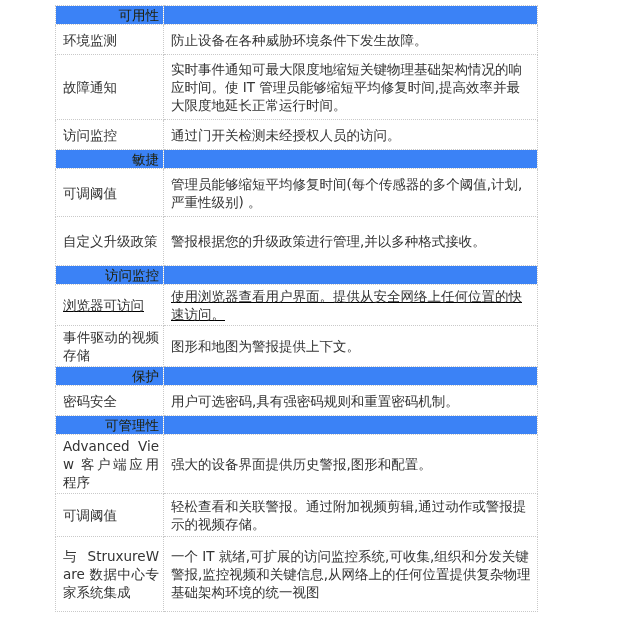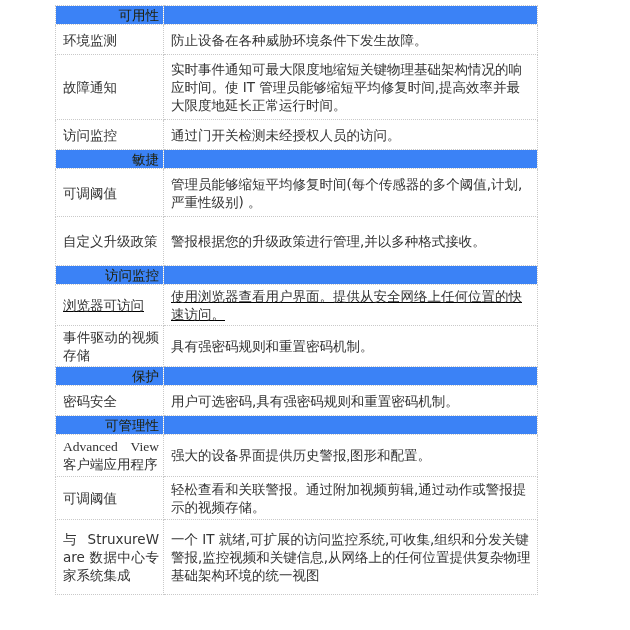--- a/index.html
+++ b/index.html
@@ -51,21 +51,21 @@
     padding: 0 4px 0 7px;
     vertical-align: middle;
     text-align: right;
   }
   
   tr.rh17 { height: 17px; }
   tr.rh18 { height: 18px; }
   tr.rh30 { height: 30px; }
   tr.rh34 { height: 34px; text-decoration: underline; }
   tr.rh37 { height: 37px; }
-  tr.rh42 { height: 42px; font-family: Liberation Serif, serif; }
+  tr.rh42 { height: 42px; }
   tr.rh43 { height: 43px; }
   tr.rh48 { height: 48px; }
   tr.rh49 { height: 49px; }
   tr.rh59 { height: 59px; }
   tr.rh65 { height: 65px; }
   tr.rh75 { height: 75px; }
 </style>
 </head>
 <body>
 
@@ -110,21 +110,21 @@
       <tr class="hdr rh17">
         <td class="hcell">访问监控</td>
         <td class="hcell"></td>
       </tr>
       <tr class="rh34">
         <td class="fcell">浏览器可访问</td>
         <td class="dcell">使用浏览器查看用户界面。提供从安全网络上任何位置的快速访问。</td>
       </tr>
       <tr class="rh37">
         <td class="fcell">事件驱动的视频存储</td>
-        <td class="dcell">具有强密码规则和重置密码机制。</td>
+        <td class="dcell">图形和地图为警报提供上下文。</td>
       </tr>
 
       <tr class="hdr rh18">
         <td class="hcell">保护</td>
         <td class="hcell"></td>
       </tr>
       <tr class="rh30">
         <td class="fcell">密码安全</td>
         <td class="dcell">用户可选密码,具有强密码规则和重置密码机制。</td>
       </tr>

